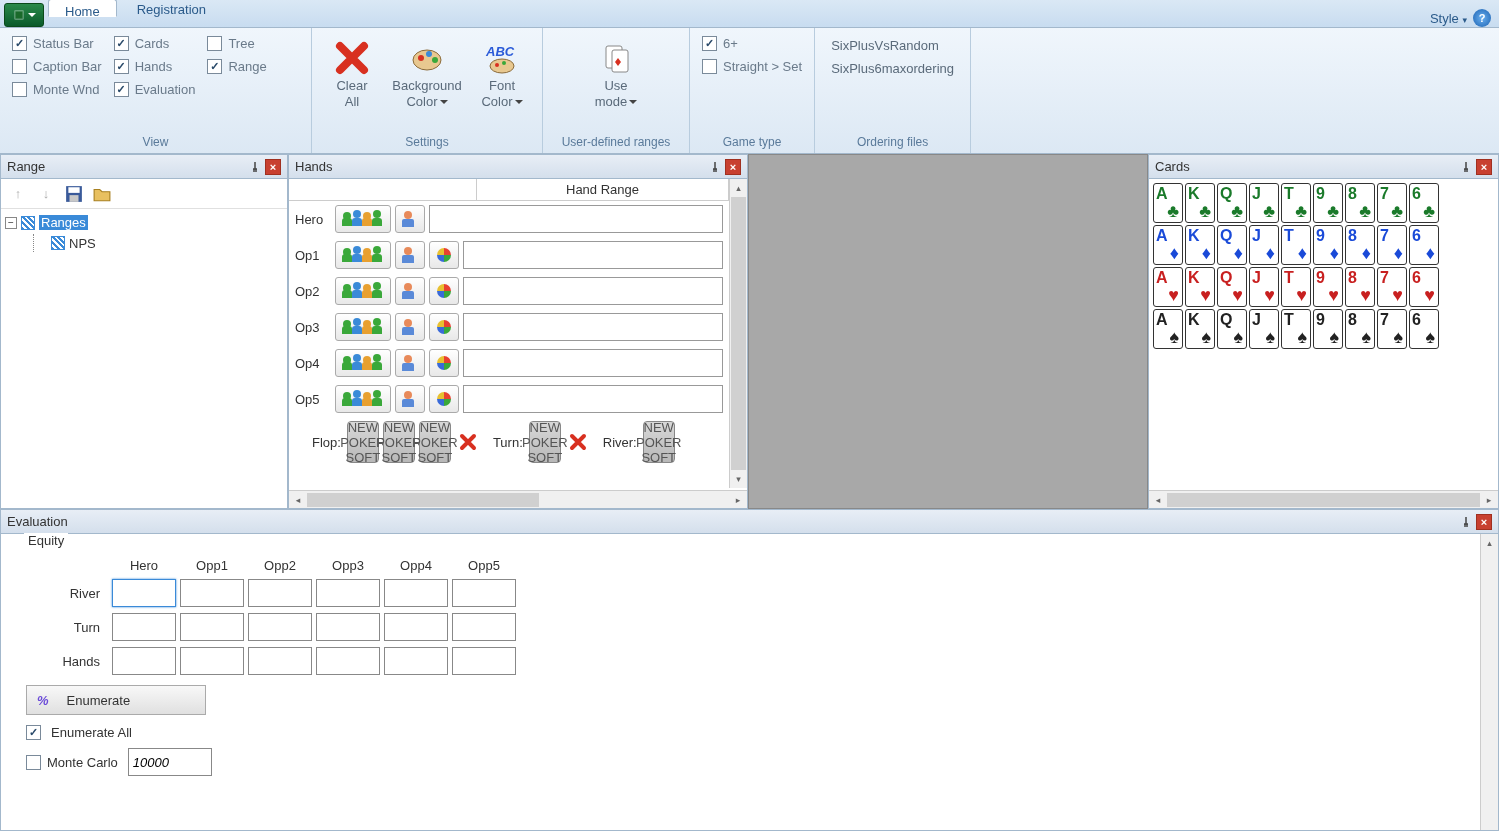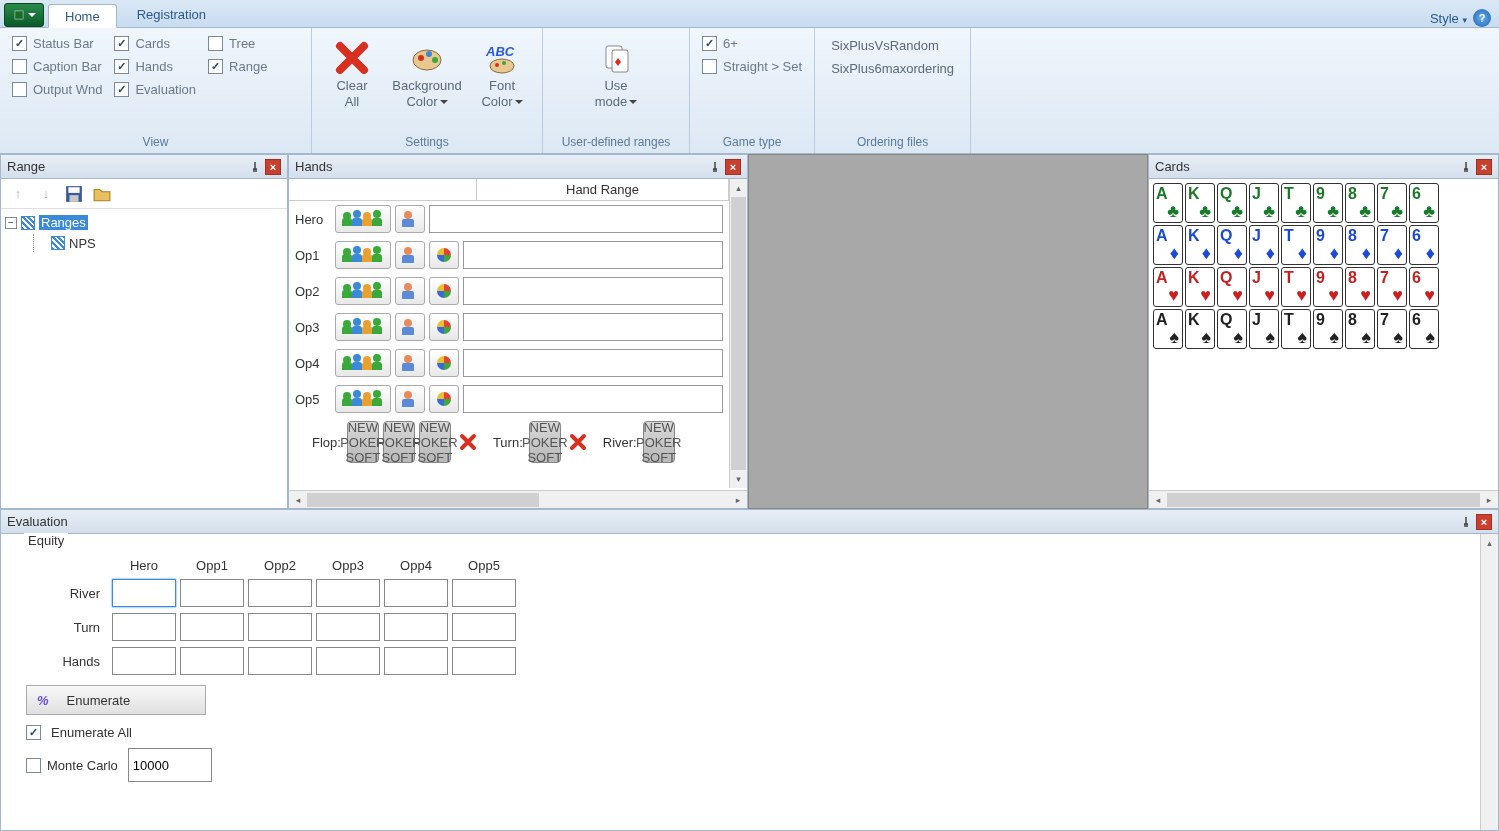--- a/index.html
+++ b/index.html
@@ -3,21 +3,21 @@
 <meta charset="utf-8">
 <style>
 * { box-sizing: border-box; margin: 0; padding: 0; font-family: 'Segoe UI', Tahoma, sans-serif; font-size: 13px; }
 body { width: 1499px; height: 831px; overflow: hidden; background: #fff; color: #333; }
 
 
 .tabbar { height: 28px; background: linear-gradient(#dae8f5,#c8dcf0); display: flex; align-items: flex-end; border-bottom: 1px solid #a3b8cc; }
 .app-btn { width: 40px; height: 24px; margin: 2px 2px 0 4px; background: linear-gradient(#2a8a4a,#0a5a2a); border: 1px solid #0a4a1a; border-radius: 3px; display: flex; align-items: center; justify-content: center; }
 .app-btn svg { width: 14px; height: 14px; }
 .app-btn .caret { width: 0; height: 0; border-left: 4px solid transparent; border-right: 4px solid transparent; border-top: 4px solid #fff; margin-left: 2px; }
-.tab { height: 24px; padding: 4px 16px 0; margin: 0 2px; color: #2a5a8a; cursor: pointer; }
+.tab { height: 18px; padding: 4px 16px 0; margin: 11px 2px; color: #2a5a8a; cursor: pointer; }
 .tab.active { background: #fff; border: 1px solid #a3b8cc; border-bottom: 1px solid #fff; border-radius: 3px 3px 0 0; position: relative; top: 1px; }
 .tabbar-right { margin-left: auto; display: flex; align-items: center; padding-right: 8px; gap: 6px; color: #2a5a8a; }
 .help-icon { width: 18px; height: 18px; border-radius: 50%; background: radial-gradient(#6ab0f0,#1a60b0); color: #fff; display: flex; align-items: center; justify-content: center; font-size: 11px; font-weight: bold; }
 
 
 .ribbon { height: 126px; background: linear-gradient(#f0f6fc,#dce8f4); border-bottom: 1px solid #a3b8cc; display: flex; }
 .ribbon-group { border-right: 1px solid #b8ccde; padding: 6px 8px 2px; display: flex; flex-direction: column; }
 .ribbon-group-body { flex: 1; display: flex; gap: 4px; }
 .ribbon-group-label { text-align: center; color: #5a7a9a; font-size: 12px; padding: 2px 0; }
 .check-col { display: flex; flex-direction: column; gap: 8px; padding: 2px 4px; }
@@ -102,21 +102,21 @@
 .equity-group { border: 1px solid #ccc; border-top: none; position: relative; padding: 16px 8px 8px; width: 640px; }
 .equity-group .legend { position: absolute; top: -9px; left: 6px; background: #fff; padding: 0 4px; color: #333; }
 .equity-table { display: grid; grid-template-columns: 82px repeat(6, 64px); gap: 6px 4px; align-items: center; }
 .equity-table .rowlabel { text-align: right; padding-right: 8px; color: #333; }
 .equity-table .collabel { text-align: center; color: #333; }
 .equity-cell { height: 28px; border: 1px solid #888; background: #fff; }
 .equity-cell.focused { border: 1px solid #3a8ad8; box-shadow: 0 0 2px #3a8ad8; }
 .eval-btn { margin-top: 10px; width: 180px; height: 30px; background: linear-gradient(#f8f8f8,#e0e0e0); border: 1px solid #aaa; display: flex; align-items: center; gap: 18px; padding: 0 10px; color: #333; cursor: pointer; }
 .eval-opts { margin-top: 10px; display: flex; flex-direction: column; gap: 8px; }
 .eval-opts .row { display: flex; align-items: center; gap: 10px; }
-.num-input { width: 84px; height: 34px; border: 1px solid #888; padding: 4px 4px; }
+.num-input { width: 84px; height: 28px; border: 1px solid #888; padding: 4px 4px; font-style: italic; }
 
 .people-icon { display:inline-block; width:44px; height:18px; position:relative; }
 .people-icon .p { position:absolute; width:8px; height:8px; border-radius:50%; }
 .people-icon .p1 { background:#3aa83a; left:2px; top:2px; }
 .people-icon .p2 { background:#3a8ad8; left:12px; top:0; }
 .people-icon .p3 { background:#e8a030; left:22px; top:2px; }
 .people-icon .p4 { background:#3aa83a; left:32px; top:0; }
 .people-icon .pb { position:absolute; width:10px; height:8px; border-radius:3px 3px 0 0; top:8px; }
 .people-icon .pb1 { background:#3aa83a; left:1px; }
 .people-icon .pb2 { background:#3a8ad8; left:11px; }
@@ -154,21 +154,21 @@
         <div class="check-item">
             <span class="chk">✓</span>
             <span>Status Bar</span>
           </div>
         <div class="check-item">
             <span class="chk"></span>
             <span>Caption Bar</span>
           </div>
         <div class="check-item">
             <span class="chk"></span>
-            <span>Output Wnd</span>
+            <span>Monte Wnd</span>
           </div>
       </div>
       <div class="check-col">
         <div class="check-item">
             <span class="chk">✓</span>
             <span>Cards</span>
           </div>
         <div class="check-item">
             <span class="chk">✓</span>
             <span>Hands</span>

